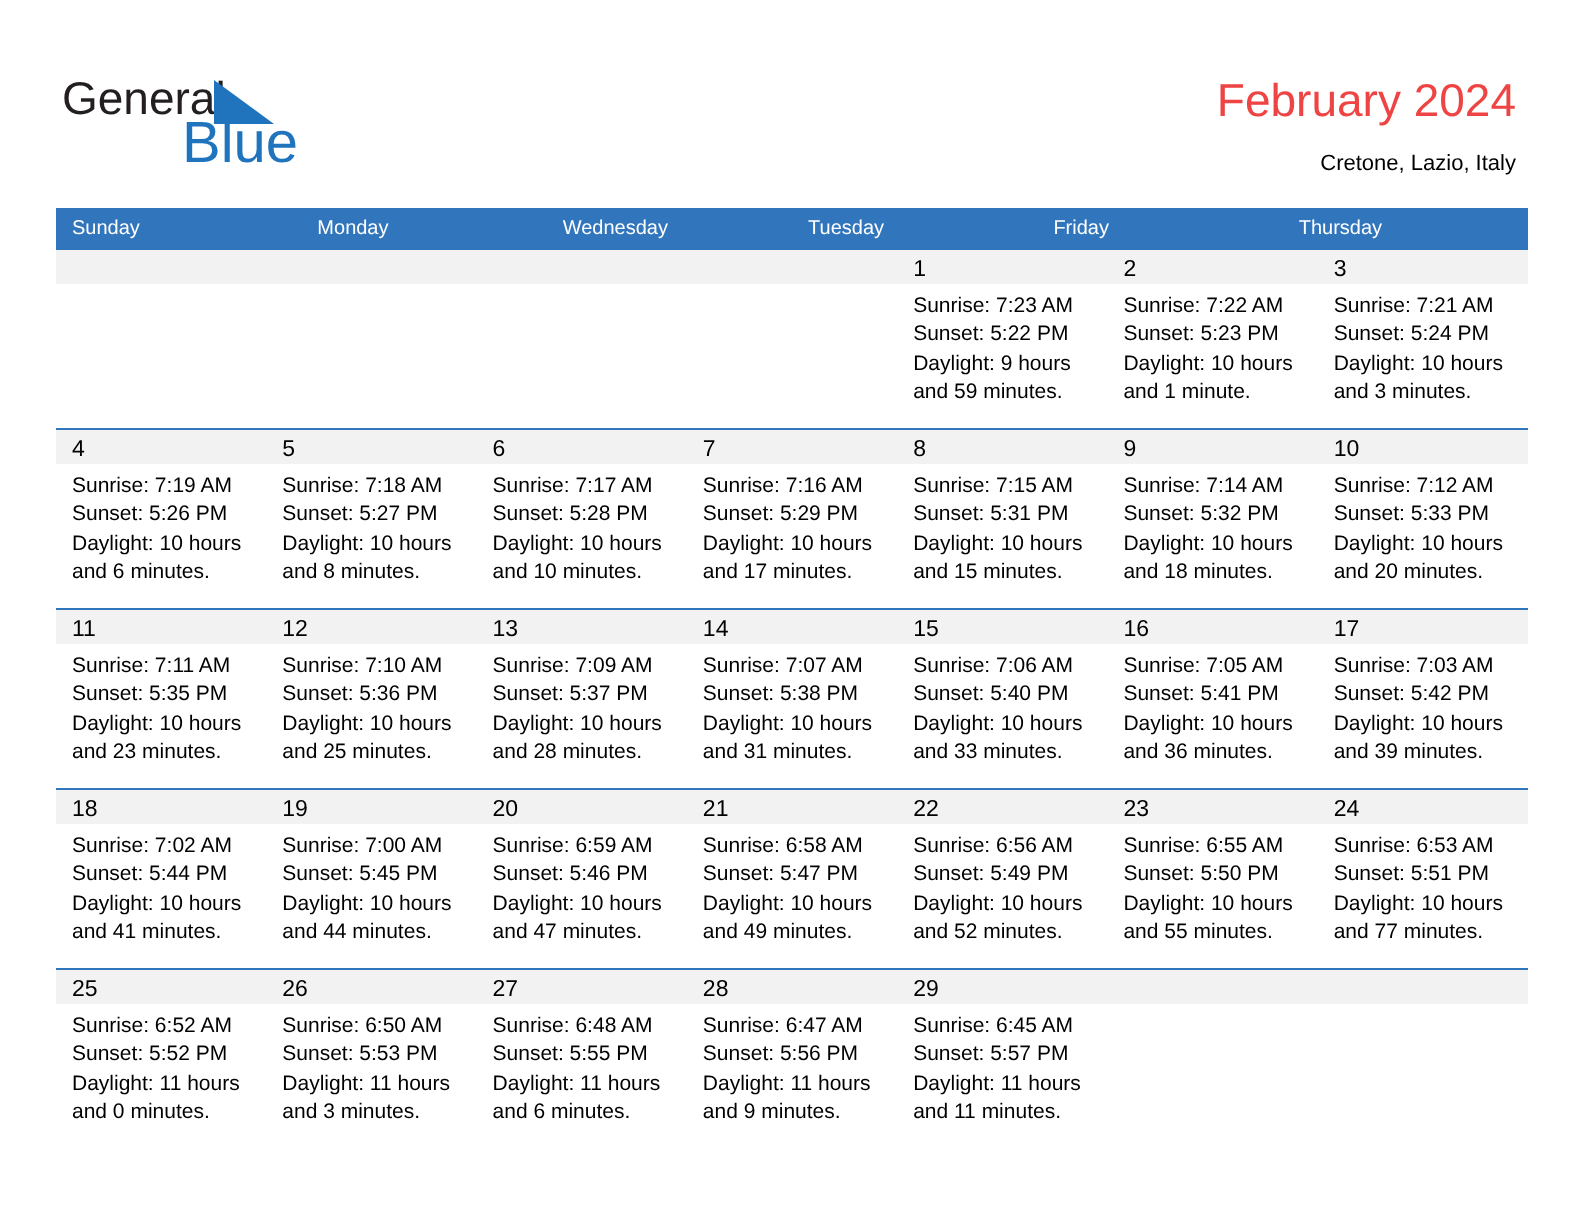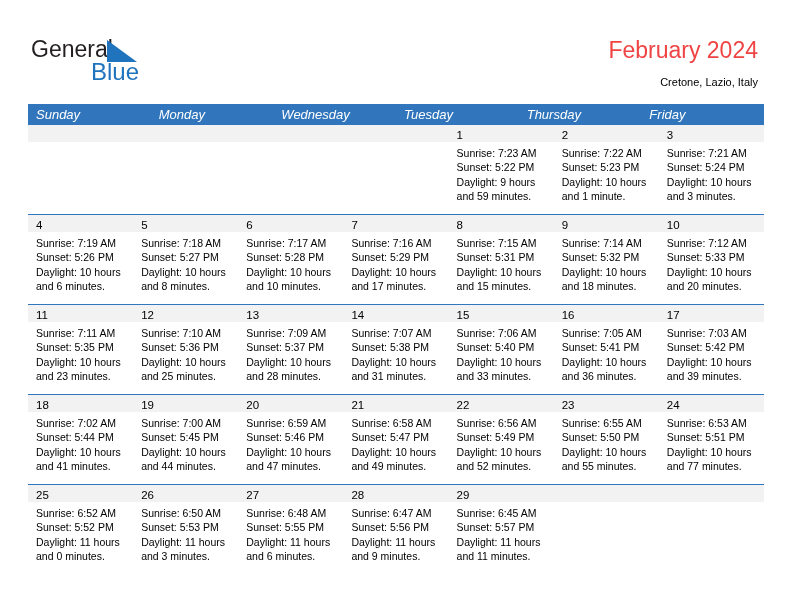--- a/index.html
+++ b/index.html
@@ -52,21 +52,21 @@
     left: 76px;
     top: 4px;
     width: 32px;
     height: 23px;
   }
   .brand-mark svg { display: block; }
   .brand-blue {
     position: absolute;
     left: 60px;
     top: 23px;
-    font-size: 24px;
+    font-size: 29px;
     line-height: 26px;
     color: #1f74bd;
     font-family: "Liberation Sans", sans-serif;
   }
 
   .title-block {
     position: absolute;
     right: 34px;
     top: 34px;
     text-align: right;
@@ -96,27 +96,26 @@
   }
   .weekdays {
     display: flex;
     width: 100%;
     background: #3176bc;
     height: 21px;
   }
   .weekday {
     flex: 1 1 0;
     color: #ffffff;
-    font-size: 13px;
+    font-size: 10px;
     line-height: 21px;
     padding-left: 8px;
     box-sizing: border-box;
     white-space: nowrap;
     overflow: hidden;
-    font-style: italic;
   }
 
   .week {
     display: flex;
     width: 100%;
     border-top: 1px solid #3176bc;
     box-sizing: border-box;
   }
   .week.first { border-top: none; }
 
@@ -175,22 +174,22 @@
     </div>
 
   </div>
 
   <div class="calendar">
     <div class="weekdays">
         <div class="weekday">Sunday</div>
         <div class="weekday">Monday</div>
         <div class="weekday">Wednesday</div>
         <div class="weekday">Tuesday</div>
+        <div class="weekday">Friday</div>
         <div class="weekday">Thursday</div>
-        <div class="weekday">Friday</div>
       </div>
     <div class="weeks">
         <div class="week first">
           <div class="day empty">
             <div class="day-num-band"><span class="day-num"></span></div>
             <div class="day-lines"></div>
           </div>
           <div class="day empty">
             <div class="day-num-band"><span class="day-num"></span></div>
             <div class="day-lines"></div>

